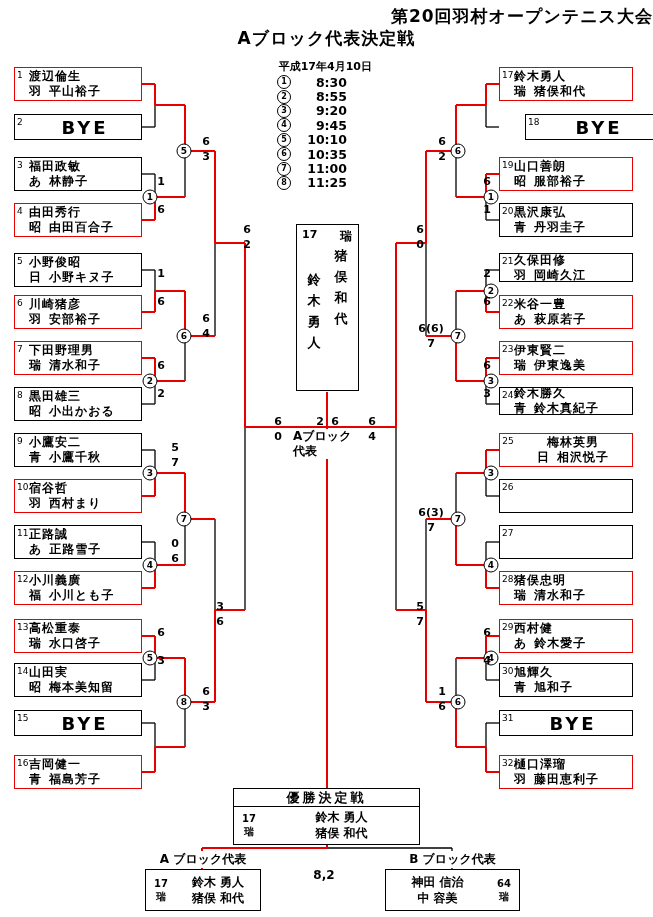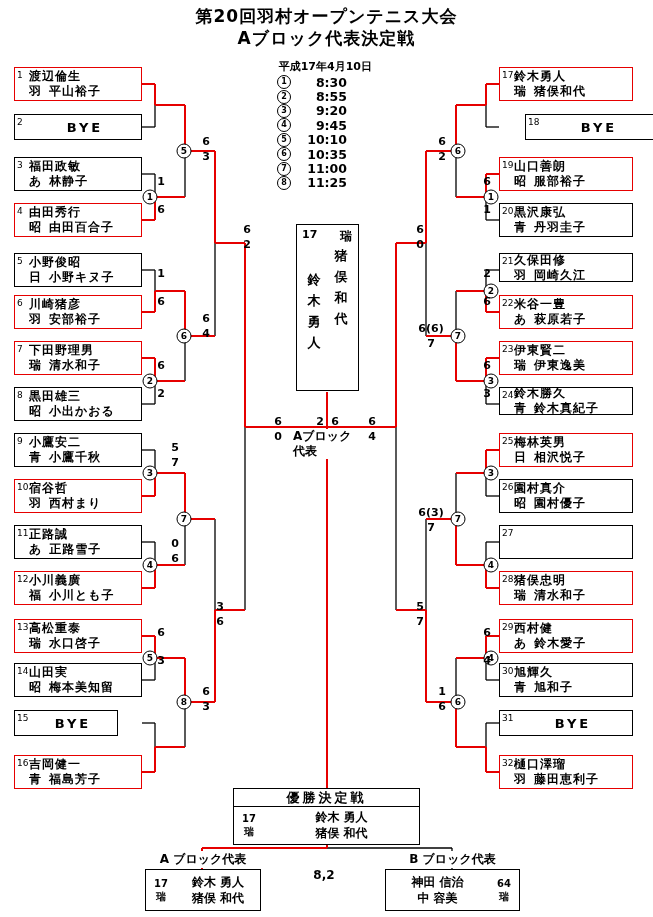--- a/index.html
+++ b/index.html
@@ -1,37 +1,37 @@
 <!DOCTYPE html>
 <html><head>
 <meta charset="utf-8">
 <style>
   html,body{margin:0;padding:0;background:#fff}
   .stage{position:relative;width:653px;height:917px;background:#fff;
          font-family:"DejaVu Sans",sans-serif;overflow:hidden}
   svg.lines{position:absolute;left:0;top:0}
-  .title1{position:absolute;left:0;top:5px;width:100%;text-align:center;
+  .title1{position:absolute;left:0;top:5px;width:100%;text-align:right;
           font-size:17px;font-weight:bold;letter-spacing:1px}
   .title2{position:absolute;left:0;top:27px;width:100%;text-align:center;
           font-size:17px;font-weight:bold;letter-spacing:1px}
   .sched{position:absolute;left:252px;top:59px;width:120px}
   .sched .date{font-size:11px;font-weight:bold;text-align:right;white-space:nowrap;margin-bottom:1px}
   .sched .rows{width:70px;margin:0 auto}
   .srow{display:flex;align-items:center;height:14.4px}
   .scircle{width:12px;height:12px;border:1px solid #000;border-radius:50%;
            font-size:8px;line-height:11px;text-align:center;font-weight:bold;flex:none}
   .stime{flex:1;text-align:right;font-size:12.5px;font-weight:bold}
   .entry{position:absolute;border:1.5px solid #000;background:#fff;display:flex;box-sizing:border-box}
   .entry.winner{border-color:#e60000}
   .entry .no{width:14px;font-size:9px;padding:2px 0 0 2px;box-sizing:border-box}
   .entry .names{flex:1;display:flex;flex-direction:column;justify-content:center;overflow:hidden}
   .entry .l1,.entry .l2{font-size:12px;font-weight:bold;line-height:15px;
                         white-space:nowrap;letter-spacing:1px}
   .entry.bye .names{align-items:center}
-  .entry.bye .l1{font-size:13px;letter-spacing:3px}
+  .entry.bye .l1{font-size:18px;letter-spacing:3px}
   .circ{position:absolute;width:13px;height:13px;border:1px solid #000;border-radius:50%;
         background:#fff;font-size:9px;line-height:12px;text-align:center;font-weight:bold;
         transform:translate(-50%,-50%)}
   .score{position:absolute;transform:translate(-50%,-50%);font-size:11px;font-weight:bold;
          white-space:nowrap;background:transparent}
   .centerbox{position:absolute;left:296px;top:224px;width:63px;height:167px;
              border:1.5px solid #000;background:#fff;box-sizing:border-box}
   .cb-no{position:absolute;left:5px;top:3px;font-size:11px;font-weight:bold}
   .cb-pref{position:absolute;right:6px;top:3px;font-size:12px;font-weight:bold}
   .cb-col{position:absolute;width:18px;text-align:center;font-size:13px;font-weight:bold}
@@ -322,21 +322,21 @@
           <div class="l2">瑞 水口啓子</div>
         </div>
       </div>
       <div class="entry" style="top: 663px; height: 34px; left: 14px; width: 128px;">
         <span class="no">14</span>
         <div class="names">
           <div class="l1">山田実</div>
           <div class="l2">昭 梅本美知留</div>
         </div>
       </div>
-      <div class="entry bye" style="top: 710px; height: 26px; left: 14px; width: 104px;">
+      <div class="entry bye" style="top: 710px; height: 26px; left: 14px; width: 128px;">
         <span class="no">15</span>
         <div class="names">
           <div class="l1">BYE</div>
         </div>
       </div>
       <div class="entry winner" style="top: 755px; height: 34px; left: 14px; width: 128px;">
         <span class="no">16</span>
         <div class="names">
           <div class="l1">吉岡健一</div>
           <div class="l2">青 福島芳子</div>
@@ -392,33 +392,29 @@
           <div class="l2">瑞 伊東逸美</div>
         </div>
       </div>
       <div class="entry" style="top: 387px; height: 28px; left: 499px; width: 134px;">
         <span class="no">24</span>
         <div class="names">
           <div class="l1">鈴木勝久</div>
           <div class="l2">青 鈴木真紀子</div>
         </div>
       </div>
-      <div class="entry winner" style="top: 433px; height: 34px; left: 499px; width: 134px;">
+      <div class="entry winner" style="top: 433px; height: 34px; left: 499px; width: 134px; text-align: center;">
         <span class="no">25</span>
         <div class="names">
           <div class="l1">梅林英男</div>
           <div class="l2">日 相沢悦子</div>
         </div>
       </div>
       <div class="entry" style="top: 479px; height: 34px; left: 499px; width: 134px;">
         <span class="no">26</span>
-        <div class="names">
-          <div class="l1">園村真介</div>
-          <div class="l2">昭 園村優子</div>
-        </div>
       </div>
       <div class="entry" style="top: 525px; height: 34px; left: 499px; width: 134px;">
         <span class="no">27</span>
       </div>
       <div class="entry winner" style="top: 571px; height: 34px; left: 499px; width: 134px;">
         <span class="no">28</span>
         <div class="names">
           <div class="l1">猪俣忠明</div>
           <div class="l2">瑞 清水和子</div>
         </div>

